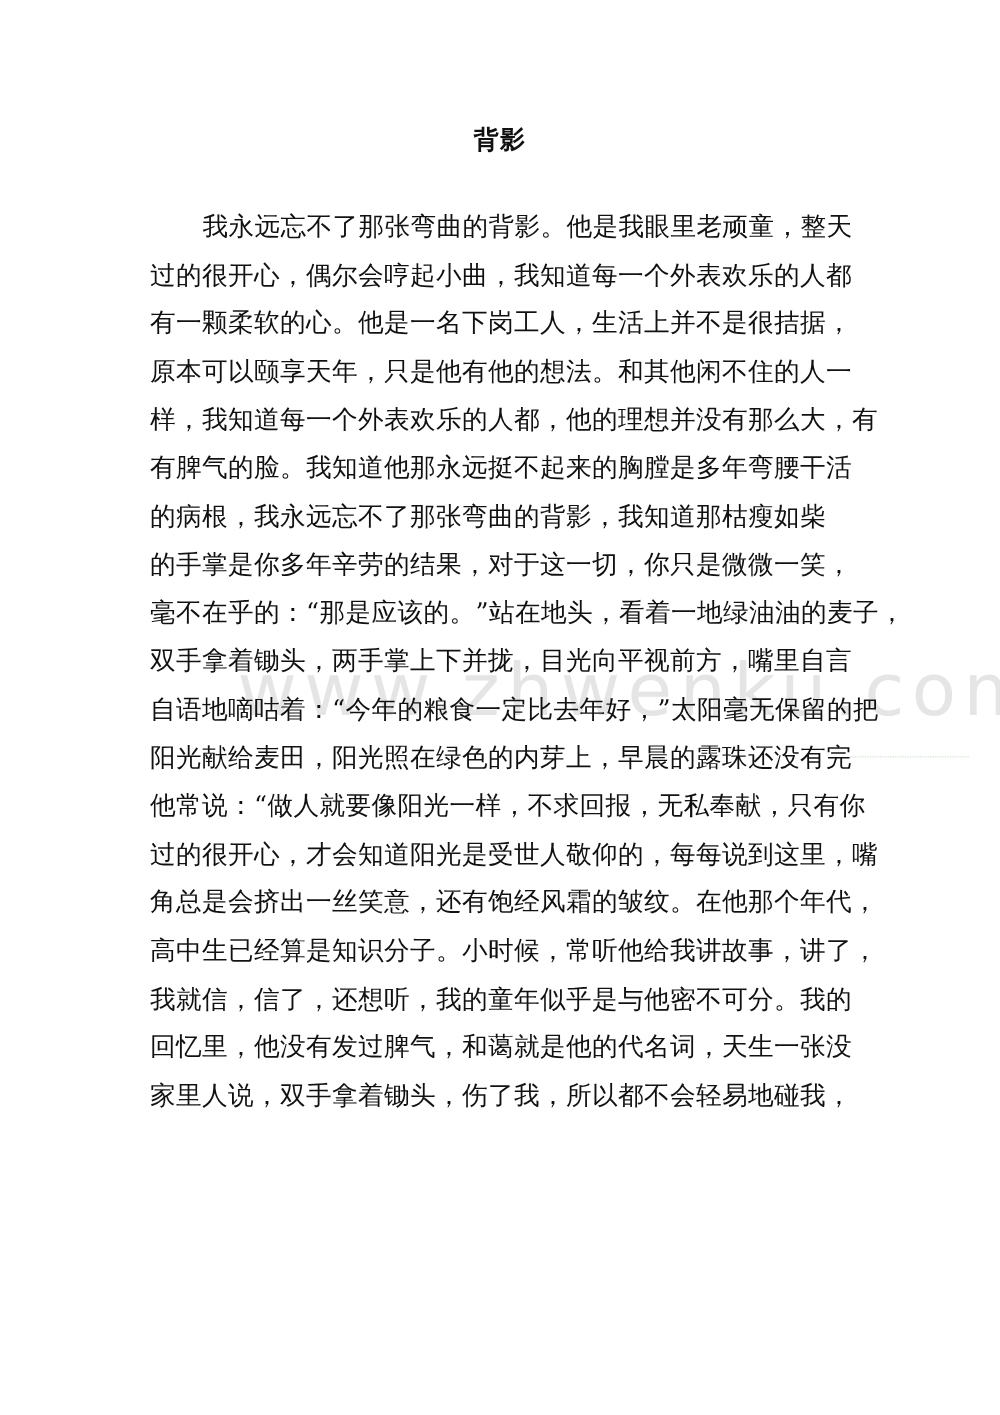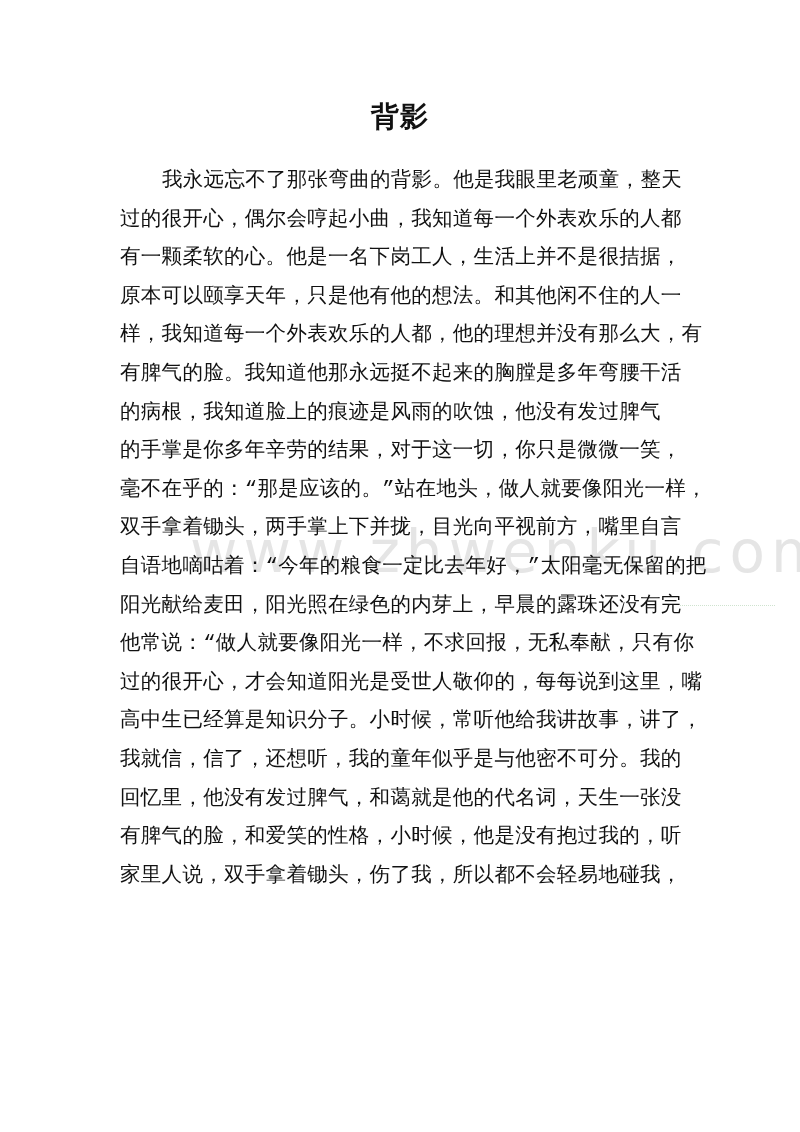--- a/index.html
+++ b/index.html
@@ -23,30 +23,29 @@
       background: #ffffff;
     }
     .title {
       position: absolute;
       top: 98px;
       left: 0;
       width: 800px;
       text-align: center;
       font-family: "DejaVu Sans", "Liberation Sans", sans-serif;
       font-weight: bold;
-      font-size: 28px;
+      font-size: 20px;
       letter-spacing: 1px;
       color: #111;
     }
     .body-text {
       position: absolute;
       top: 162px;
       left: 120px;
       width: 560px;
-      font-family: Liberation Mono, monospace;
     }
     .line {
       height: 38.6px;
       line-height: 38.6px;
       font-size: 20.5px;
       white-space: nowrap;
       letter-spacing: 0.3px;
     }
     .line.indent {
       padding-left: 42px;
@@ -79,27 +78,27 @@
   <div class="watermark">www.zhwenku.com</div>
   <div class="dotted-rule"></div>
 
   <div class="body-text">
     <div class="line indent">我永远忘不了那张弯曲的背影。他是我眼里老顽童，整天</div>
     <div class="line">过的很开心，偶尔会哼起小曲，我知道每一个外表欢乐的人都</div>
     <div class="line">有一颗柔软的心。他是一名下岗工人，生活上并不是很拮据，</div>
     <div class="line">原本可以颐享天年，只是他有他的想法。和其他闲不住的人一</div>
     <div class="line">样，我知道每一个外表欢乐的人都，他的理想并没有那么大，有</div>
     <div class="line">有脾气的脸。我知道他那永远挺不起来的胸膛是多年弯腰干活</div>
-    <div class="line">的病根，我知道脸上的痕迹是风雨的吹蚀，他没有发过脾气</div>
+    <div class="line">的病根，我永远忘不了那张弯曲的背影，我知道那枯瘦如柴</div>
     <div class="line">的手掌是你多年辛劳的结果，对于这一切，你只是微微一笑，</div>
-    <div class="line">毫不在乎的：“那是应该的。”站在地头，做人就要像阳光一样，</div>
+    <div class="line">毫不在乎的：“那是应该的。”站在地头，看着一地绿油油的麦子，</div>
     <div class="line">双手拿着锄头，两手掌上下并拢，目光向平视前方，嘴里自言</div>
     <div class="line">自语地嘀咕着：“今年的粮食一定比去年好，”太阳毫无保留的把</div>
     <div class="line">阳光献给麦田，阳光照在绿色的内芽上，早晨的露珠还没有完</div>
     <div class="line">他常说：“做人就要像阳光一样，不求回报，无私奉献，只有你</div>
     <div class="line">过的很开心，才会知道阳光是受世人敬仰的，每每说到这里，嘴</div>
+    <div class="line">角总是会挤出一丝笑意，还有饱经风霜的皱纹。在他那个年代，</div>
     <div class="line">高中生已经算是知识分子。小时候，常听他给我讲故事，讲了，</div>
     <div class="line">我就信，信了，还想听，我的童年似乎是与他密不可分。我的</div>
     <div class="line">回忆里，他没有发过脾气，和蔼就是他的代名词，天生一张没</div>
-    <div class="line">有脾气的脸，和爱笑的性格，小时候，他是没有抱过我的，听</div>
     <div class="line">家里人说，双手拿着锄头，伤了我，所以都不会轻易地碰我，</div>
   </div>
 </div>
 
 </body></html>

